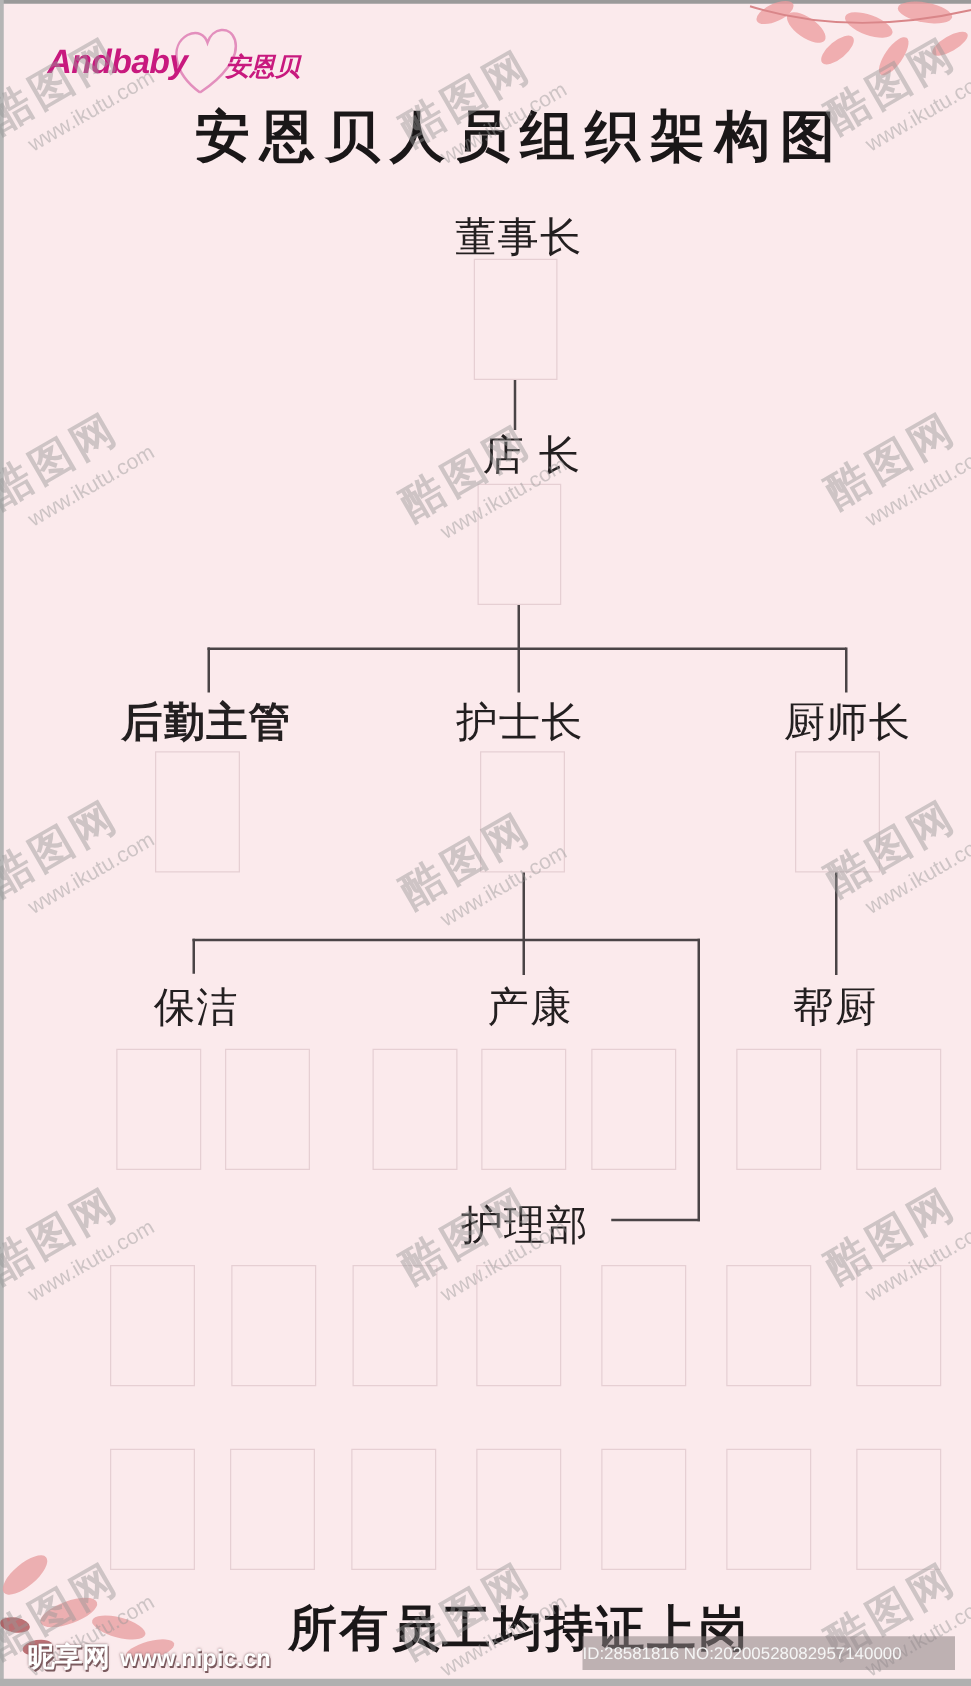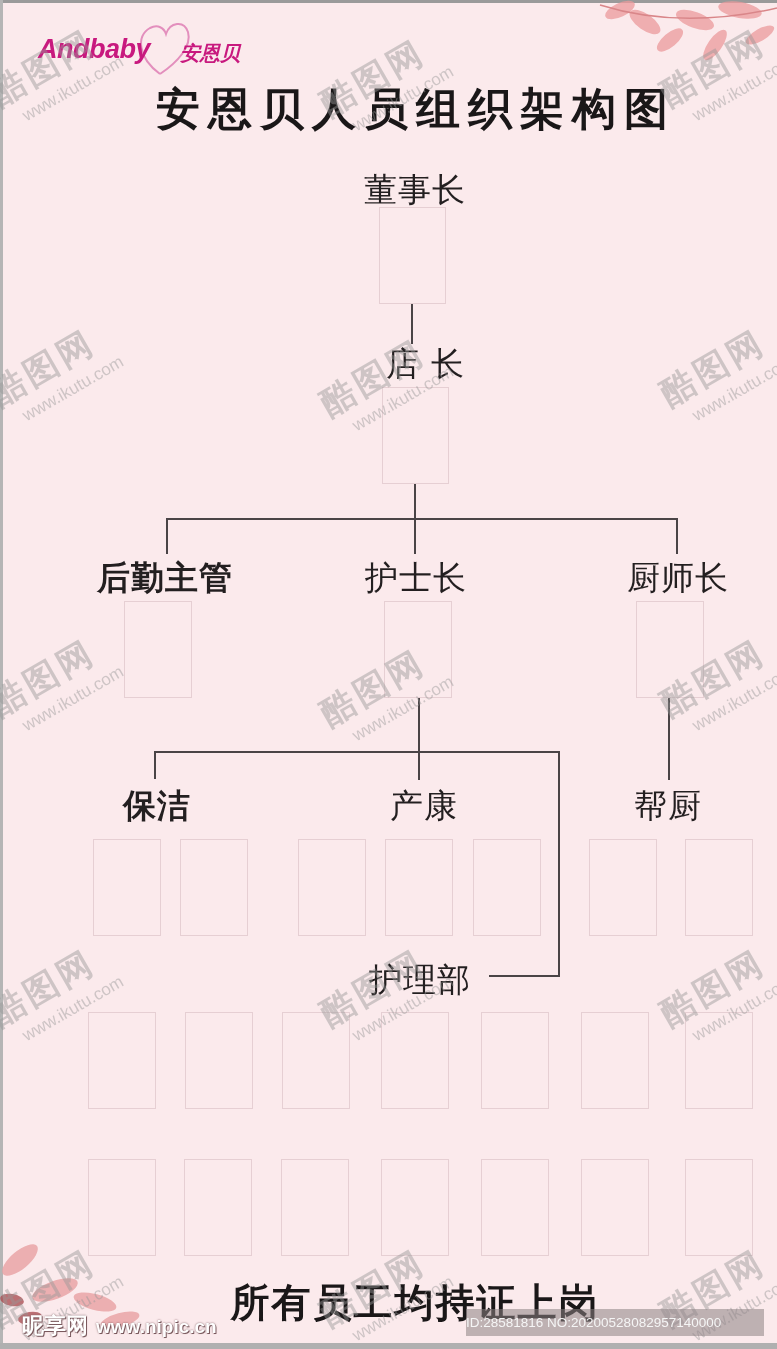--- a/index.html
+++ b/index.html
@@ -145,21 +145,21 @@
 <div class="photo-box" style="left:384px; top:601px; width:68px; height:97px;"></div>
 <div class="photo-box" style="left:636px; top:601px; width:68px; height:97px;"></div>
 
 <div class="line" style="left:418px; top:698px; width:2px; height:82px;"></div>
 <div class="line" style="left:154px; top:751px; width:406px; height:2px;"></div>
 <div class="line" style="left:154px; top:751px; width:2px; height:28px;"></div>
 <div class="line" style="left:558px; top:751px; width:2px; height:226px;"></div>
 <div class="line" style="left:489px; top:975px; width:71px; height:2px;"></div>
 <div class="line" style="left:668px; top:698px; width:2px; height:82px;"></div>
 
-<div class="label" style="left:157px; top:784px;font-weight:bold;">保洁</div>
+<div class="label" style="left:157px; top:784px;">保洁</div>
 <div class="label" style="left:424px; top:784px;">产康</div>
 <div class="label" style="left:668px; top:784px;">帮厨</div>
 
 <div class="photo-box" style="left:93px; top:839px; width:68px; height:97px;"></div>
 <div class="photo-box" style="left:180px; top:839px; width:68px; height:97px;"></div>
 <div class="photo-box" style="left:298px; top:839px; width:68px; height:97px;"></div>
 <div class="photo-box" style="left:385px; top:839px; width:68px; height:97px;"></div>
 <div class="photo-box" style="left:473px; top:839px; width:68px; height:97px;"></div>
 <div class="photo-box" style="left:589px; top:839px; width:68px; height:97px;"></div>
 <div class="photo-box" style="left:685px; top:839px; width:68px; height:97px;"></div>

